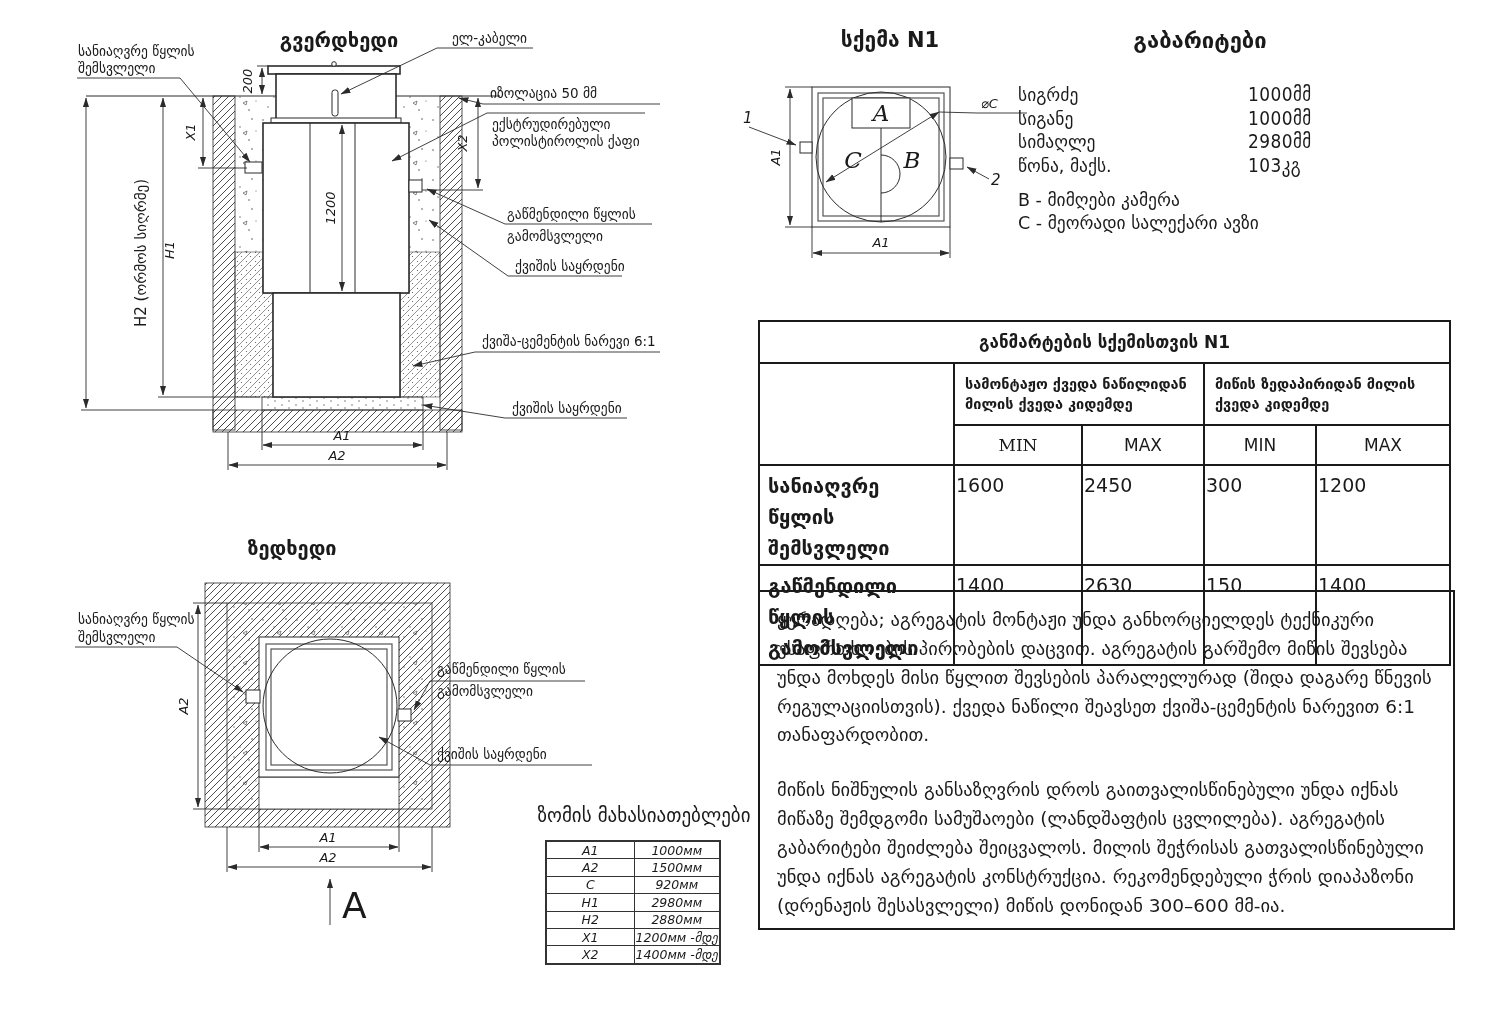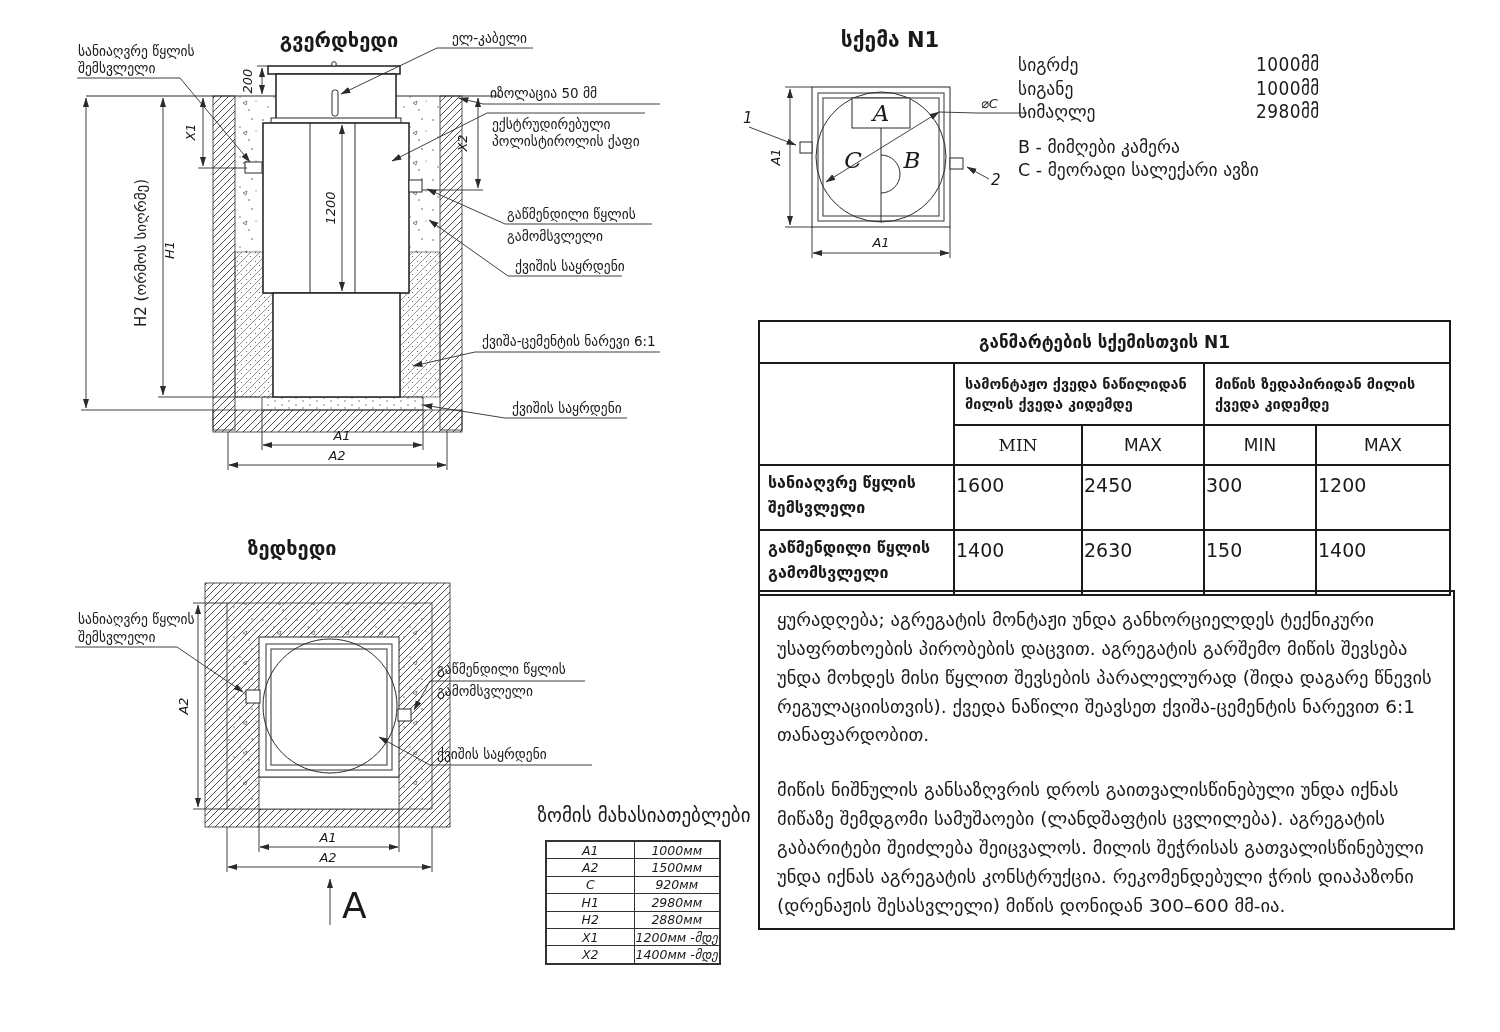--- a/index.html
+++ b/index.html
@@ -15,35 +15,35 @@
   .ln{stroke:#2b2b2b;stroke-width:1;fill:none;}
   .ln2{stroke:#2b2b2b;stroke-width:1.6;fill:#fff;}
   .lnw{stroke:#2b2b2b;stroke-width:1;fill:#fff;}
   .dim{stroke:#2b2b2b;stroke-width:0.9;fill:none;}
   .ldr{stroke:#2b2b2b;stroke-width:0.9;fill:none;}
 
   
   .specs{left:1015px;top:28px;width:420px;}
   .sp-title{width:370px;text-align:center;font-weight:bold;font-size:22px;height:30px;}
   .sp-rows{margin-top:24px;}
-  .sp-row{display:flex;height:23.5px;align-items:baseline;gap:8px;}
+  .sp-row{display:flex;height:23.5px;align-items:baseline;}
   .sp-label{width:230px;font-size:17.5px;padding-left:3px;}
   .sp-val{font-size:20px;display:inline-block;transform:scaleX(0.85);transform-origin:left;
           letter-spacing:0.5px;white-space:nowrap;}
   .sp-legend{margin-top:13px;font-size:17.5px;line-height:23px;padding-left:3px;}
 
   
   .spec-table{left:758px;top:320px;}
   table.tb{border-collapse:collapse;table-layout:fixed;width:693px;}
   table.tb td{border:2px solid #1a1a1a;overflow:hidden;}
   .t-title{height:38px;text-align:center;font-weight:bold;font-size:17px;border-radius:17px;}
   .t-group{height:56px;text-align:left;font-weight:bold;font-size:14.5px;line-height:1.4;padding:2px 10px;vertical-align:middle;}
   .t-mm{height:36px;text-align:center;font-size:17px;vertical-align:middle;}
   .t-serif{font-family:"DejaVu Serif",serif;}
-  .t-lab{height:58px;font-weight:bold;font-size:16px;line-height:1.55;padding:5px 6px 0 8px;vertical-align:top;}
+  .t-lab{height:58px;font-weight:bold;font-size:20px;line-height:1.55;padding:5px 6px 0 8px;vertical-align:top;}
   .t-val{text-align:left;font-size:19px;padding-top:8px;vertical-align:top;}
 
   
   .size-block{left:530px;top:804px;width:240px;}
   .sz-title{width:228px;text-align:center;font-weight:normal;font-size:19px;}
   table.sz{border-collapse:collapse;table-layout:fixed;margin:14px 0 0 15px;width:174px;border:2px solid #333;}
   table.sz td{border:1px solid #333;height:16.4px;text-align:center;font-style:italic;
               font-size:12.5px;padding:0;white-space:nowrap;}
 
   
@@ -263,33 +263,38 @@
       <line class="dim" x1="65" y1="74" x2="65" y2="210" marker-start="url(#arr)" marker-end="url(#arr)"></line>
       <text class="dm" transform="rotate(-90 55 142)" x="55" y="142" text-anchor="middle">A1</text>
       <line class="dim" x1="87" y1="212" x2="87" y2="243"></line>
       <line class="dim" x1="225" y1="212" x2="225" y2="243"></line>
       <line class="dim" x1="88" y1="238" x2="224" y2="238" marker-start="url(#arr)" marker-end="url(#arr)"></line>
       <text class="dm" x="156" y="232" text-anchor="middle">A1</text>
     </g>
   </svg>
 
   <div class="abs specs">
+    <div class="sp-title">გაბარიტები</div>
     <div class="sp-rows">
       <div class="sp-row">
         <span class="sp-label">სიგრძე</span>
         <span class="sp-val">1000მმ</span>
       </div>
       <div class="sp-row">
         <span class="sp-label">სიგანე</span>
         <span class="sp-val">1000მმ</span>
       </div>
       <div class="sp-row">
         <span class="sp-label">სიმაღლე</span>
         <span class="sp-val">2980მმ</span>
       </div>
+      <div class="sp-row">
+        <span class="sp-label">წონა, მაქს.</span>
+        <span class="sp-val">103კგ</span>
+      </div>
     </div>
     <div class="sp-legend">
       <div>B - მიმღები კამერა</div>
       <div>C - მეორადი სალექარი ავზი</div>
     </div>
   </div>
 
   <div class="abs spec-table">
     <table class="tb">
       <colgroup>

